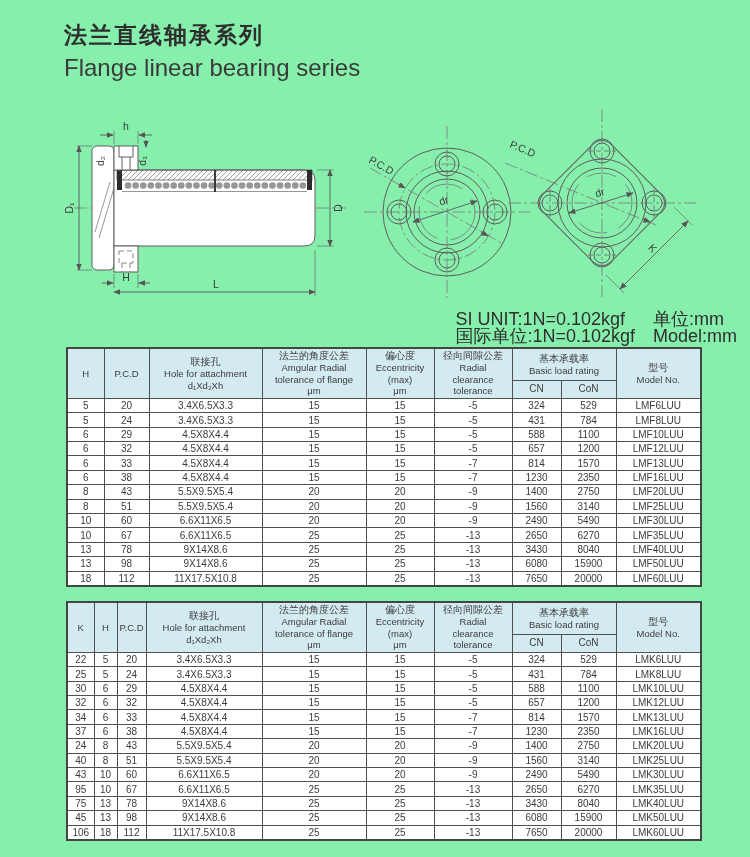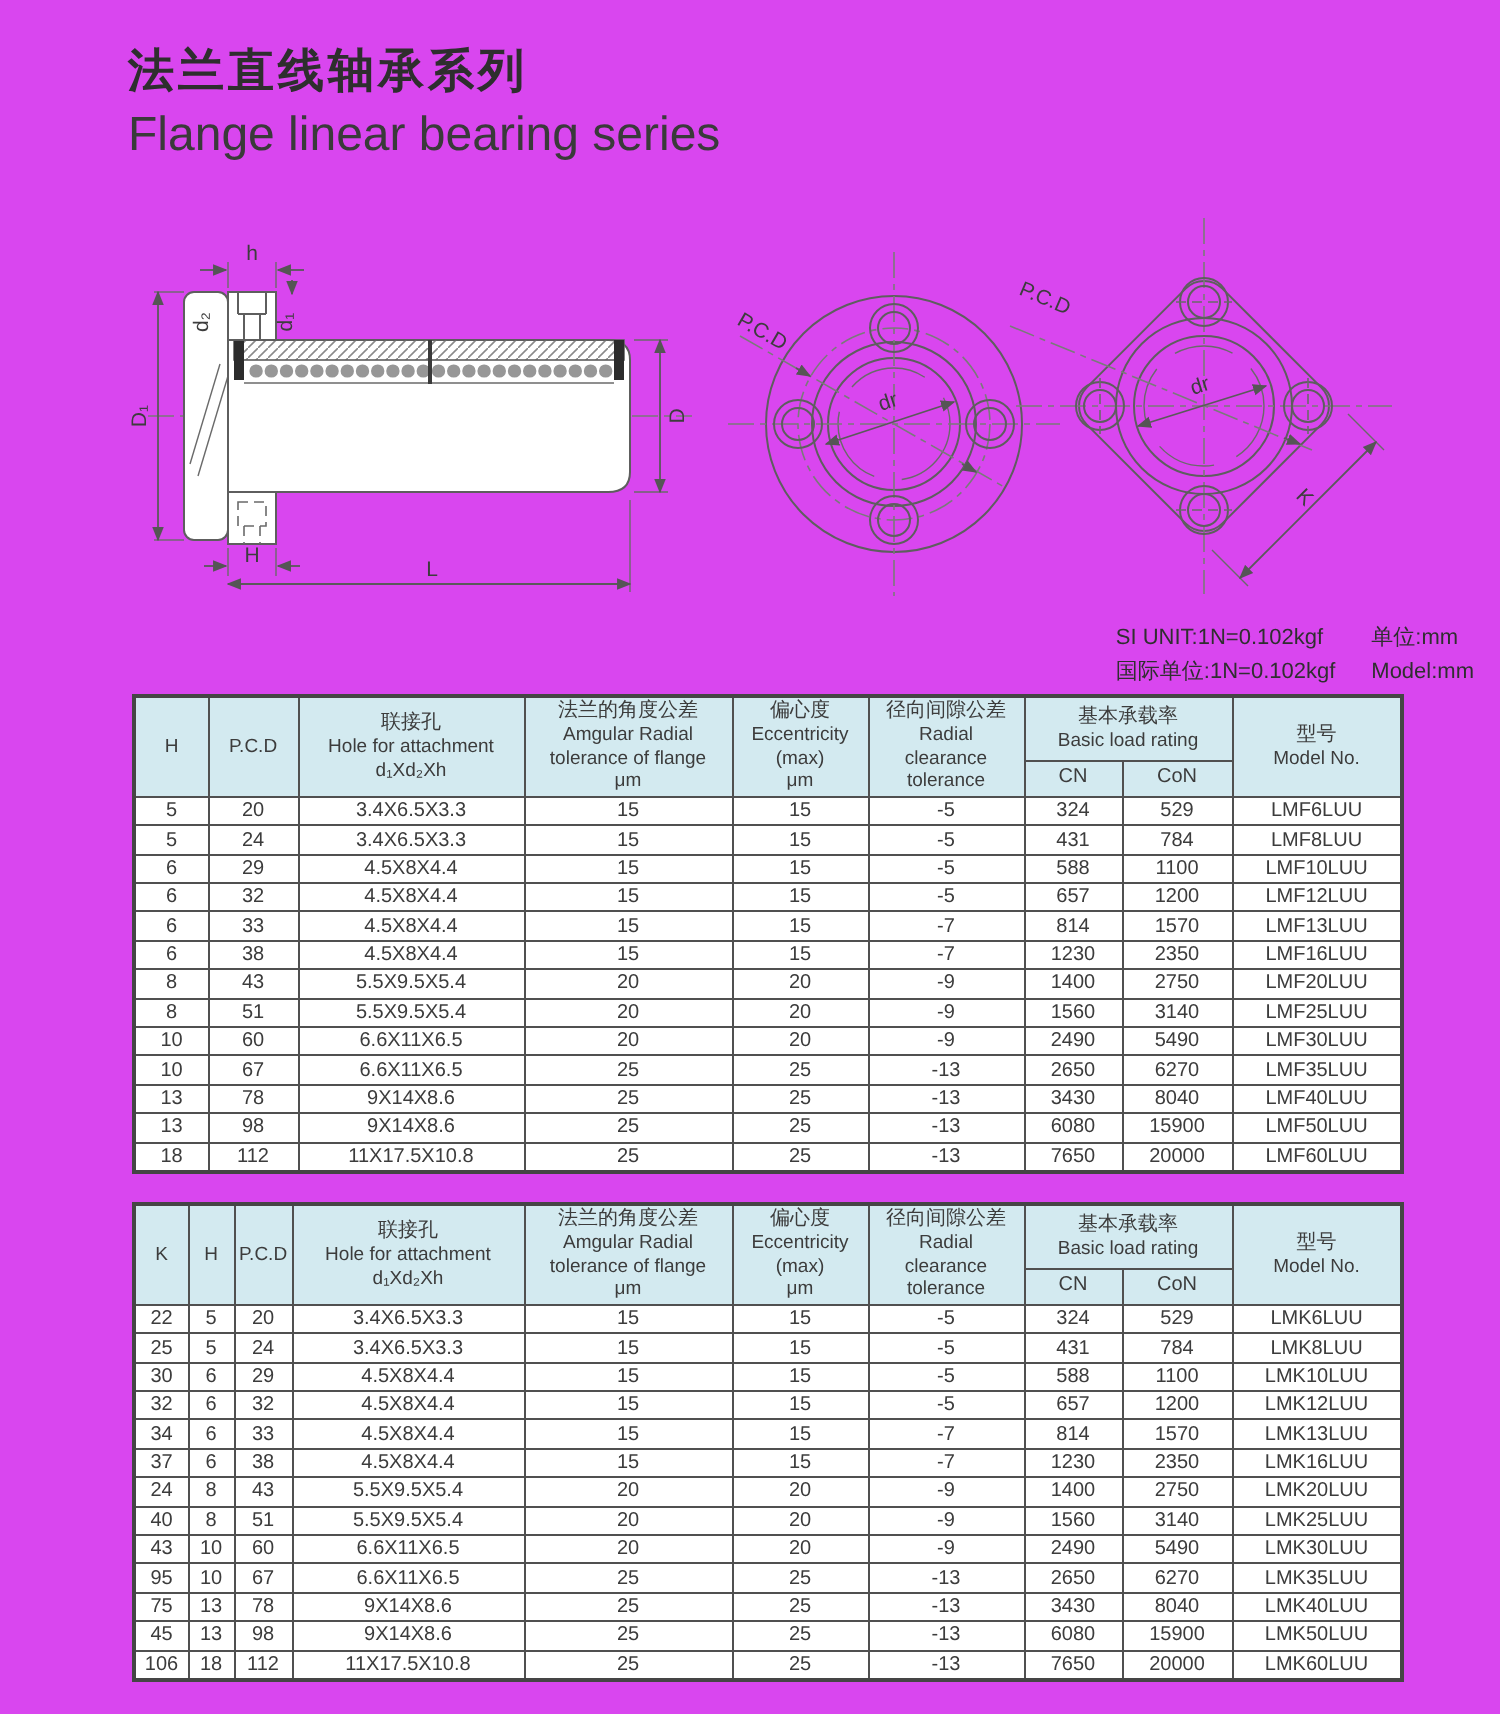--- a/index.html
+++ b/index.html
@@ -1,25 +1,25 @@
 <!DOCTYPE html>
 <html><head>
 <meta charset="utf-8">
 <style>
   html,body{margin:0;padding:0;background:#fff;}
-  .page{position:relative;width:750px;height:857px;background:#d946ef;overflow:hidden;
+  .page{position:relative;width:750px;height:857px;background:#86efac;overflow:hidden;
         font-family:"Liberation Sans","DejaVu Sans",sans-serif;color:#333;}
   
   .title-block{position:absolute;left:64px;top:20px;}
   .title-zh{font-size:23px;font-weight:bold;color:#2e2e2e;letter-spacing:2px;margin:0;}
   .title-en{font-size:24px;font-weight:normal;color:#3a3a3a;margin:3px 0 0 0;}
   
   .unit-note{position:absolute;top:311px;right:13px;display:grid;
              grid-template-columns:auto auto;column-gap:18px;row-gap:1px;
-             font-size:11px;line-height:16px;color:#2f2f2f;justify-items:start;}
+             font-size:18px;line-height:16px;color:#2f2f2f;justify-items:start;}
   
   .drawing{position:absolute;}
   #svg-side{left:64px;top:104px;}
   #svg-round{left:358px;top:116px;}
   #svg-square{left:501px;top:101px;}
   .ln{stroke:#5e5e5e;stroke-width:1;fill:none;}
   .lnw{stroke:#5e5e5e;stroke-width:1;fill:#ffffff;}
   .thin{stroke:#6a6a6a;stroke-width:0.7;fill:none;}
   .dd{stroke:#7a7a7a;stroke-width:0.8;fill:none;stroke-dasharray:13 3 3 3;}
   .dash{stroke:#6a6a6a;stroke-width:0.8;fill:none;stroke-dasharray:5 3;}

